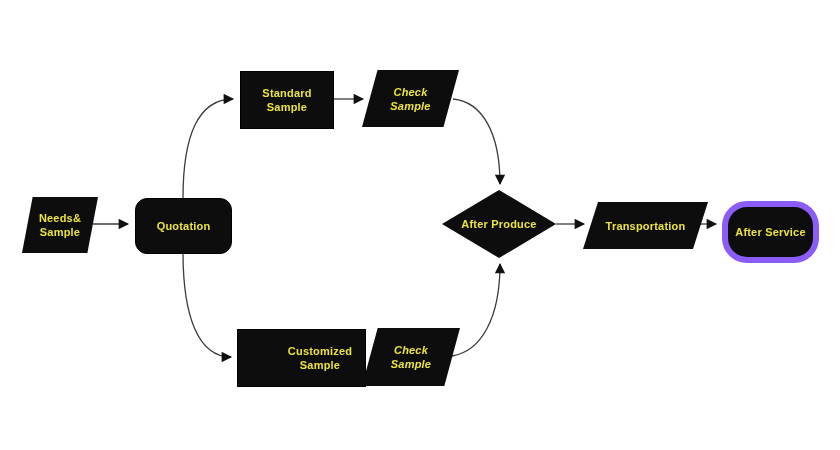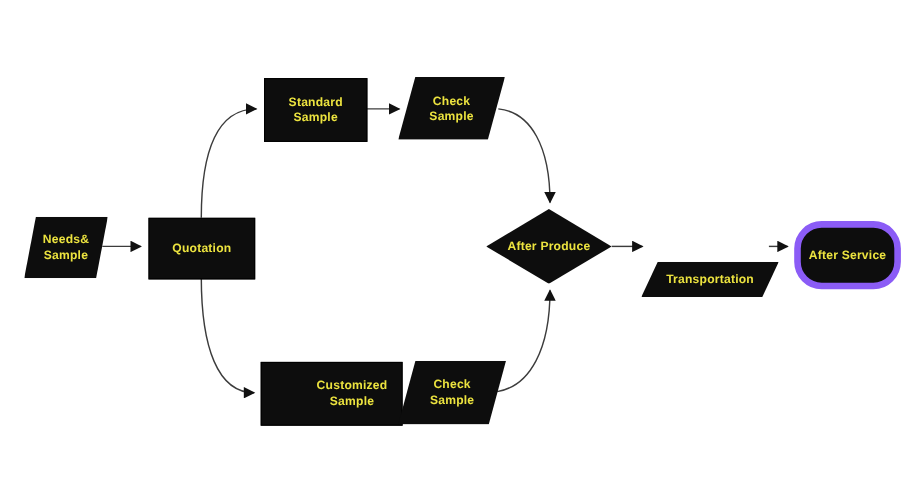--- a/index.html
+++ b/index.html
@@ -17,33 +17,33 @@
     background:#0d0d0d;
     color:#ece33f;
     display:flex;align-items:center;justify-content:center;
     text-align:center;
     font-weight:bold;font-size:11px;line-height:14px;
     white-space:pre-line;
     letter-spacing:.2px;
   }
   .rect{border:1px solid #000;}
   .para-needs{clip-path:polygon(14% 0,100% 0,86% 100%,0 100%);}
-  .para-check{clip-path:polygon(16% 0,100% 0,84% 100%,0 100%);}
+  .para-check{clip-path:polygon(16% 0,100% 0,84% 100%,0 100%);font-style:italic;}
   .para-transport{clip-path:polygon(12% 0,100% 0,88% 100%,0 100%);}
   .diamond{clip-path:polygon(50% 0,100% 50%,50% 100%,0 50%);}
   .terminator{border-radius:25px;border:6px solid #8b5cf6;}
 
   #n-needs      {left:22px;  top:197px; width:76px;  height:56px;}
-  #n-quotation  {left:135px; top:198px; width:95px;  height:54px;}
+  #n-quotation  {left:135px; top:198px; width:95px;  height:54px;border-radius:12px;}
   #n-standard   {left:240px; top:71px;  width:92px;  height:56px;}
   #n-check-top  {left:362px; top:70px;  width:97px;  height:57px;}
   #n-customized {left:237px; top:329px; width:90px;  height:56px;padding-left:37px;}
   #n-check-bot  {left:362px; top:328px; width:98px;  height:58px;}
   #n-mass       {left:442px; top:190px; width:114px; height:68px;}
-  #n-transport  {left:583px; top:202px; width:125px; height:32px;margin-top:36px;}
+  #n-transport  {left:583px; top:202px; width:125px; height:47px;}
   #n-after      {left:722px; top:201px; width:85px;  height:50px;}
 </style>
 </head>
 <body>
 
 <div id="canvas">
 
   <svg id="connector-layer" width="840" height="450" viewBox="0 0 840 450" xmlns="http://www.w3.org/2000/svg">
     <defs>
       <marker id="arrow" viewBox="0 0 10 10" refX="9" refY="5" markerWidth="9" markerHeight="8" orient="auto">

